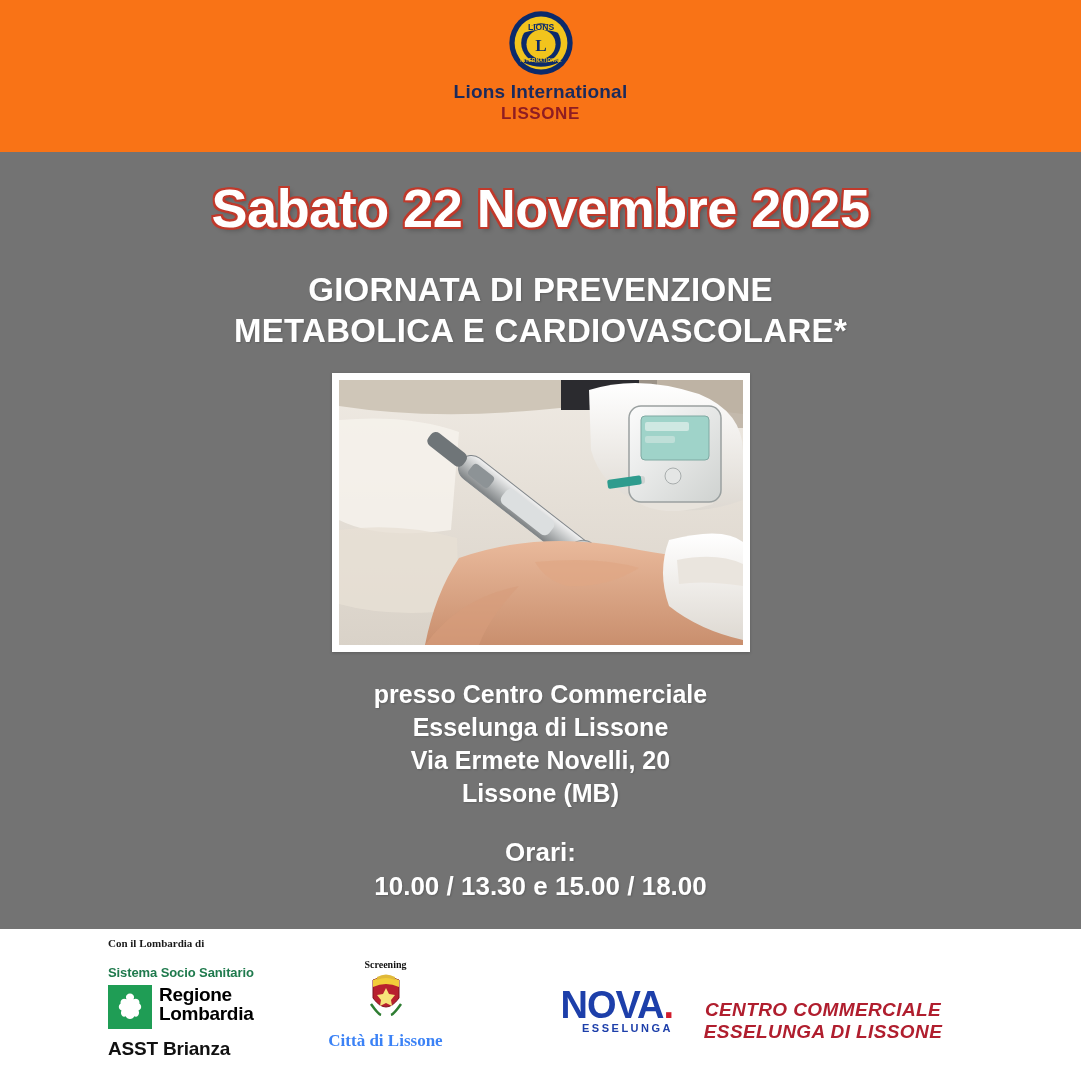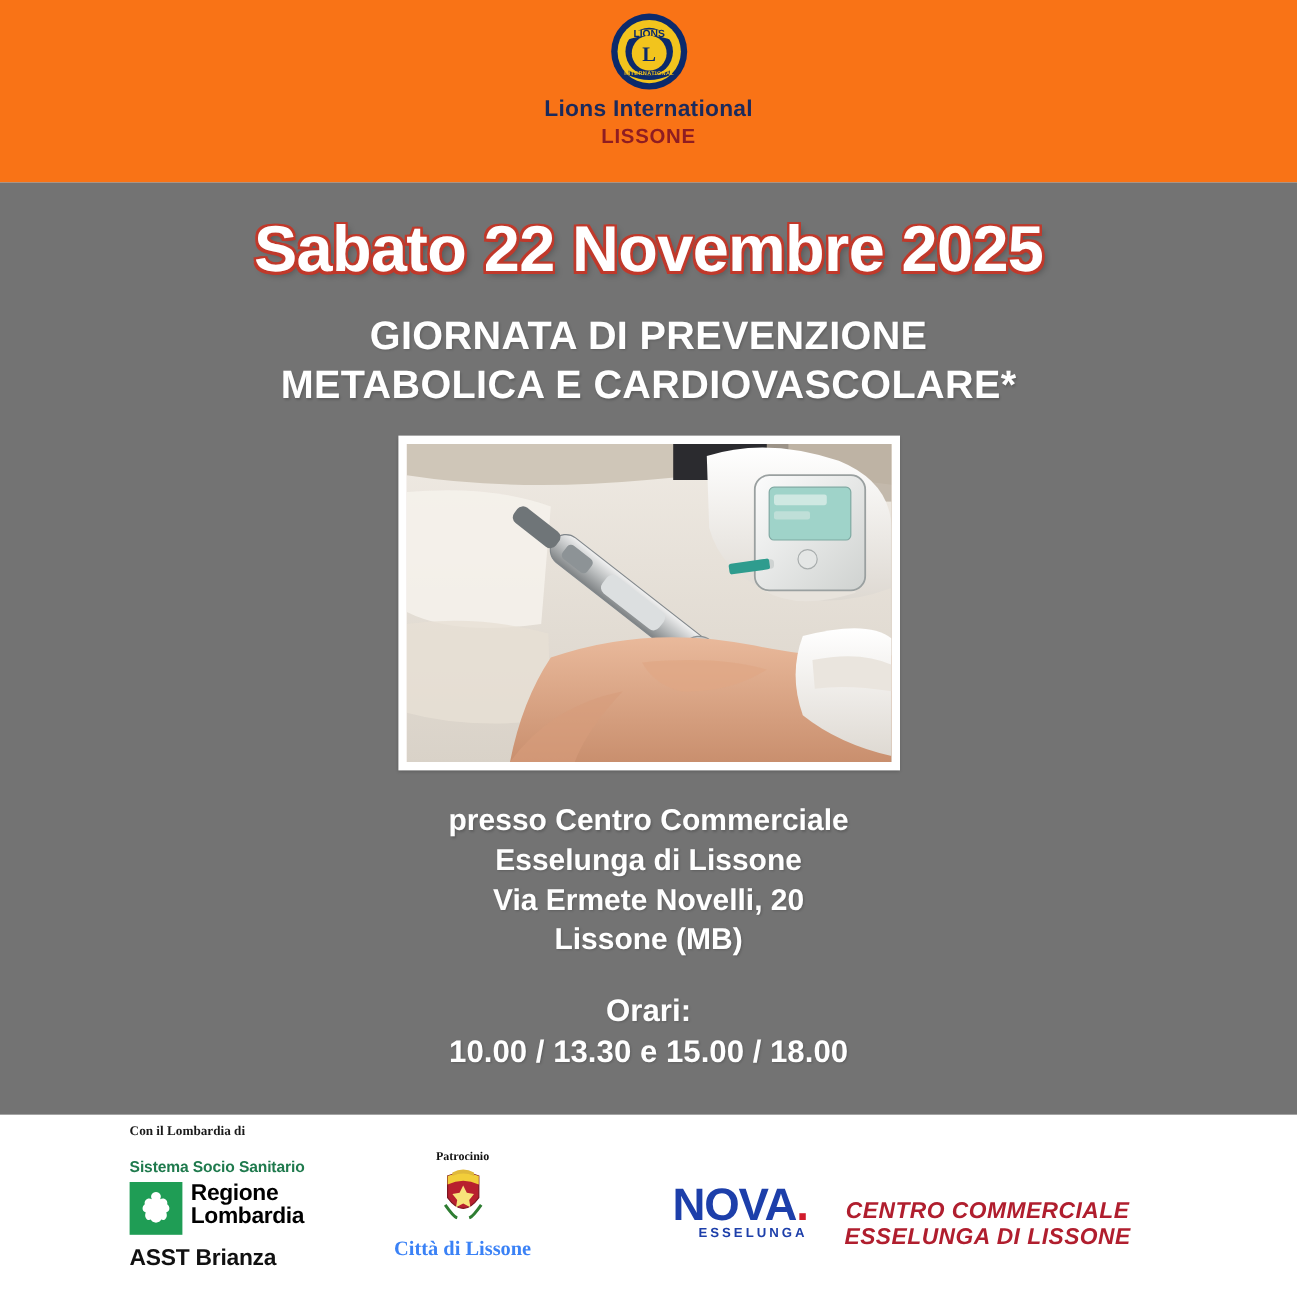--- a/index.html
+++ b/index.html
@@ -62,21 +62,21 @@
     letter-spacing: -0.5px;
     text-shadow:
       2px 0 0 #c0392b, -2px 0 0 #c0392b, 0 2px 0 #c0392b, 0 -2px 0 #c0392b,
       2px 2px 0 #c0392b, -2px 2px 0 #c0392b, 2px -2px 0 #c0392b, -2px -2px 0 #c0392b,
       3px 3px 5px rgba(0,0,0,0.25);
     margin-top: 14px;
     line-height: 1.05;
     text-align: center;
   }
   .title-block {
-    margin-top: 22px;
+    margin-top: 32px;
     text-align: center;
     color: #ffffff;
     font-weight: bold;
   }
   .title-l1, .title-l2 {
     font-size: 33px;
     letter-spacing: 0.3px;
     line-height: 1.25;
     text-shadow: 1px 1px 2px rgba(0,0,0,0.18);
   }
@@ -332,21 +332,21 @@
         </div>
         <div class="regione-text">
           <div>Regione</div>
           <div>Lombardia</div>
         </div>
       </div>
       <div class="asst">ASST Brianza</div>
     </div>
 
     <div class="spon spon-city">
-      <div class="city-patro">Patrocinio</div>
+      <div class="city-patro">Screening</div>
       <div class="crest">
         <svg viewBox="0 0 34 42" width="34" height="42" aria-hidden="true">
           <path d="M4 6 Q17 0 30 6 L30 24 Q17 42 4 24 Z" fill="#b8202e" stroke="#7d1520"></path>
           <path d="M4 6 Q17 0 30 6 L30 13 Q17 7 4 13 Z" fill="#f2ce3a"></path>
           <path d="M17 14 l3 6 6 1 -4 5 1 6 -6 -3 -6 3 1 -6 -4 -5 6 -1 z" fill="#f7e27a"></path>
           <path d="M8 3 Q17 -2 26 3 L26 6 Q17 2 8 6 Z" fill="#e0b93a"></path>
           <path d="M2 30 Q9 40 12 41" stroke="#2e7d32" stroke-width="2.5" fill="none"></path>
           <path d="M32 30 Q25 40 22 41" stroke="#2e7d32" stroke-width="2.5" fill="none"></path>
         </svg>
       </div>

